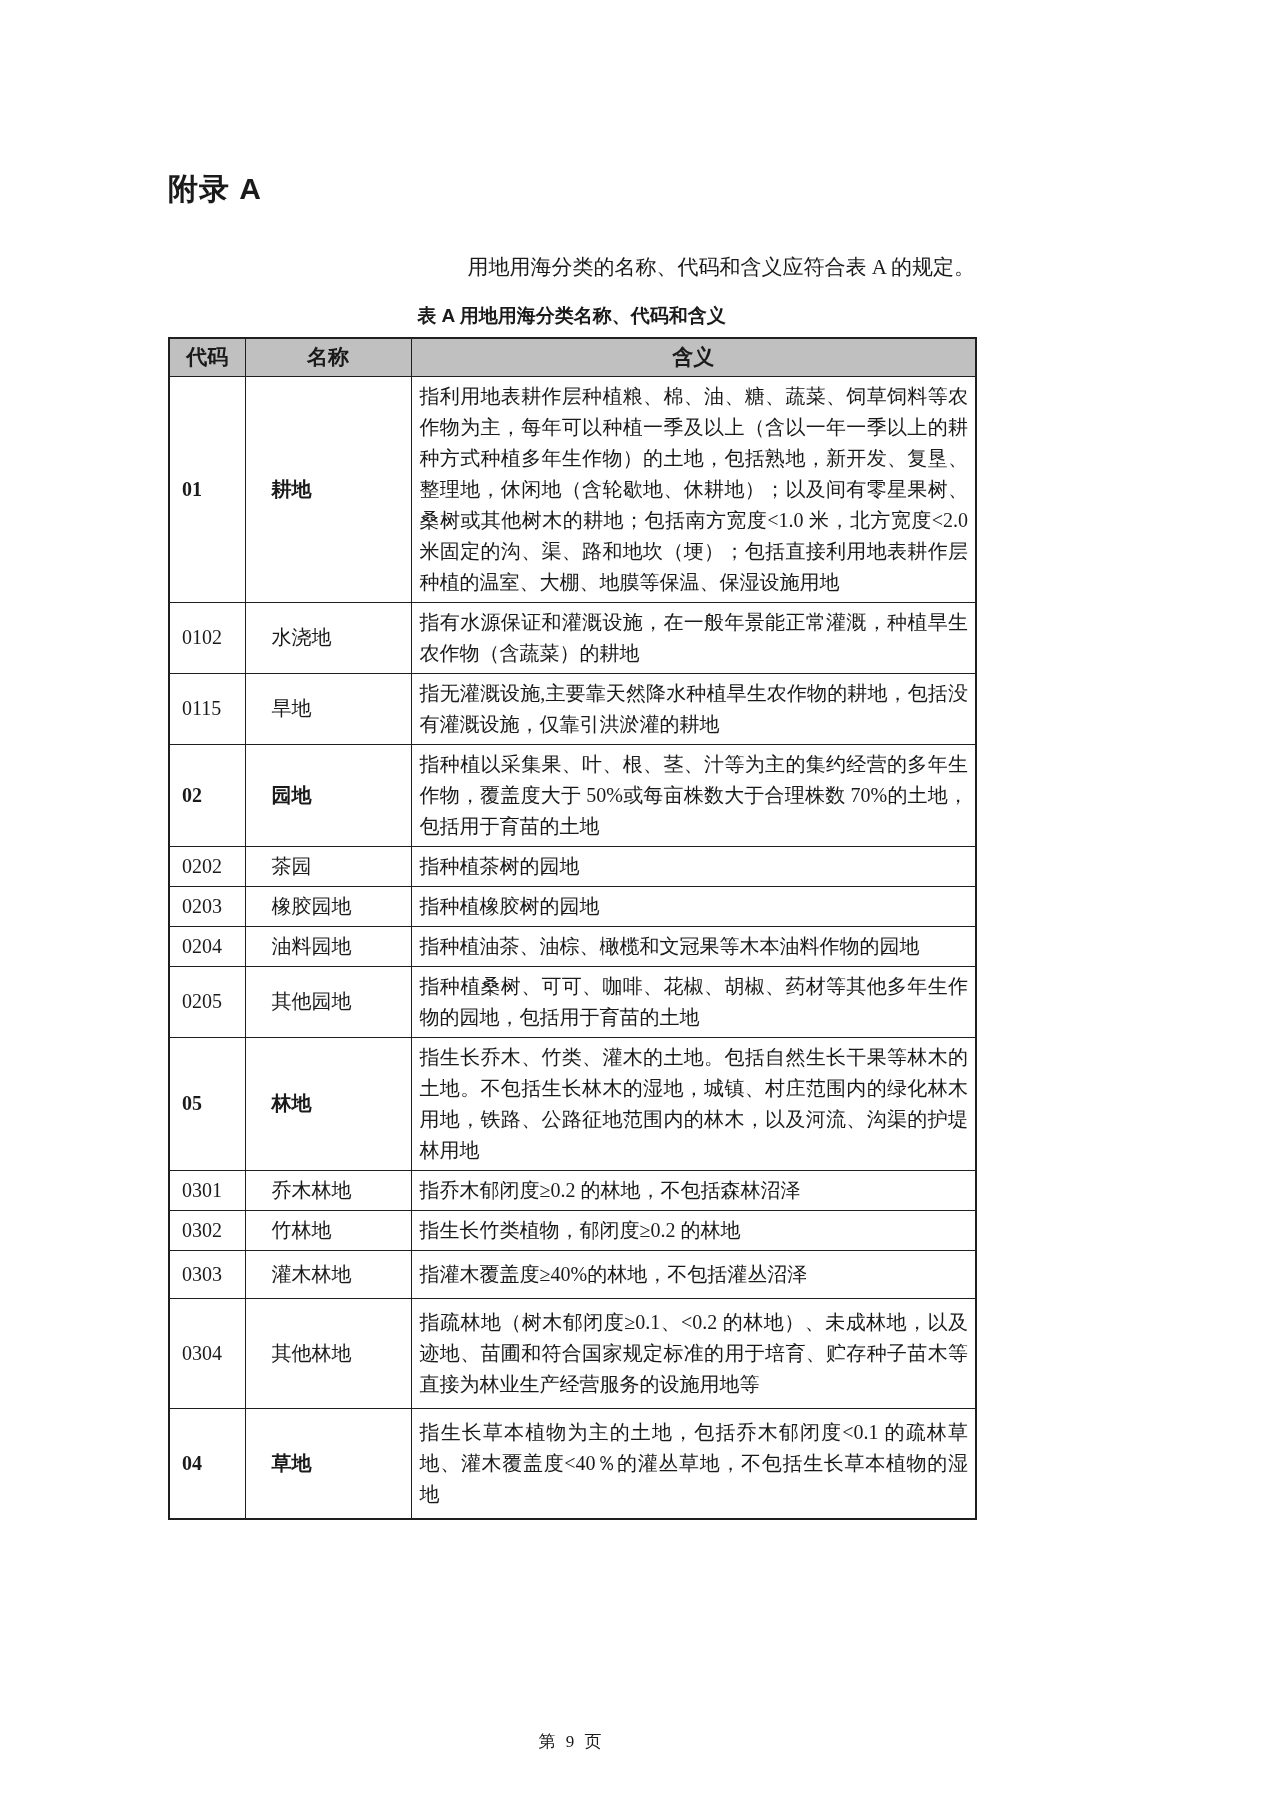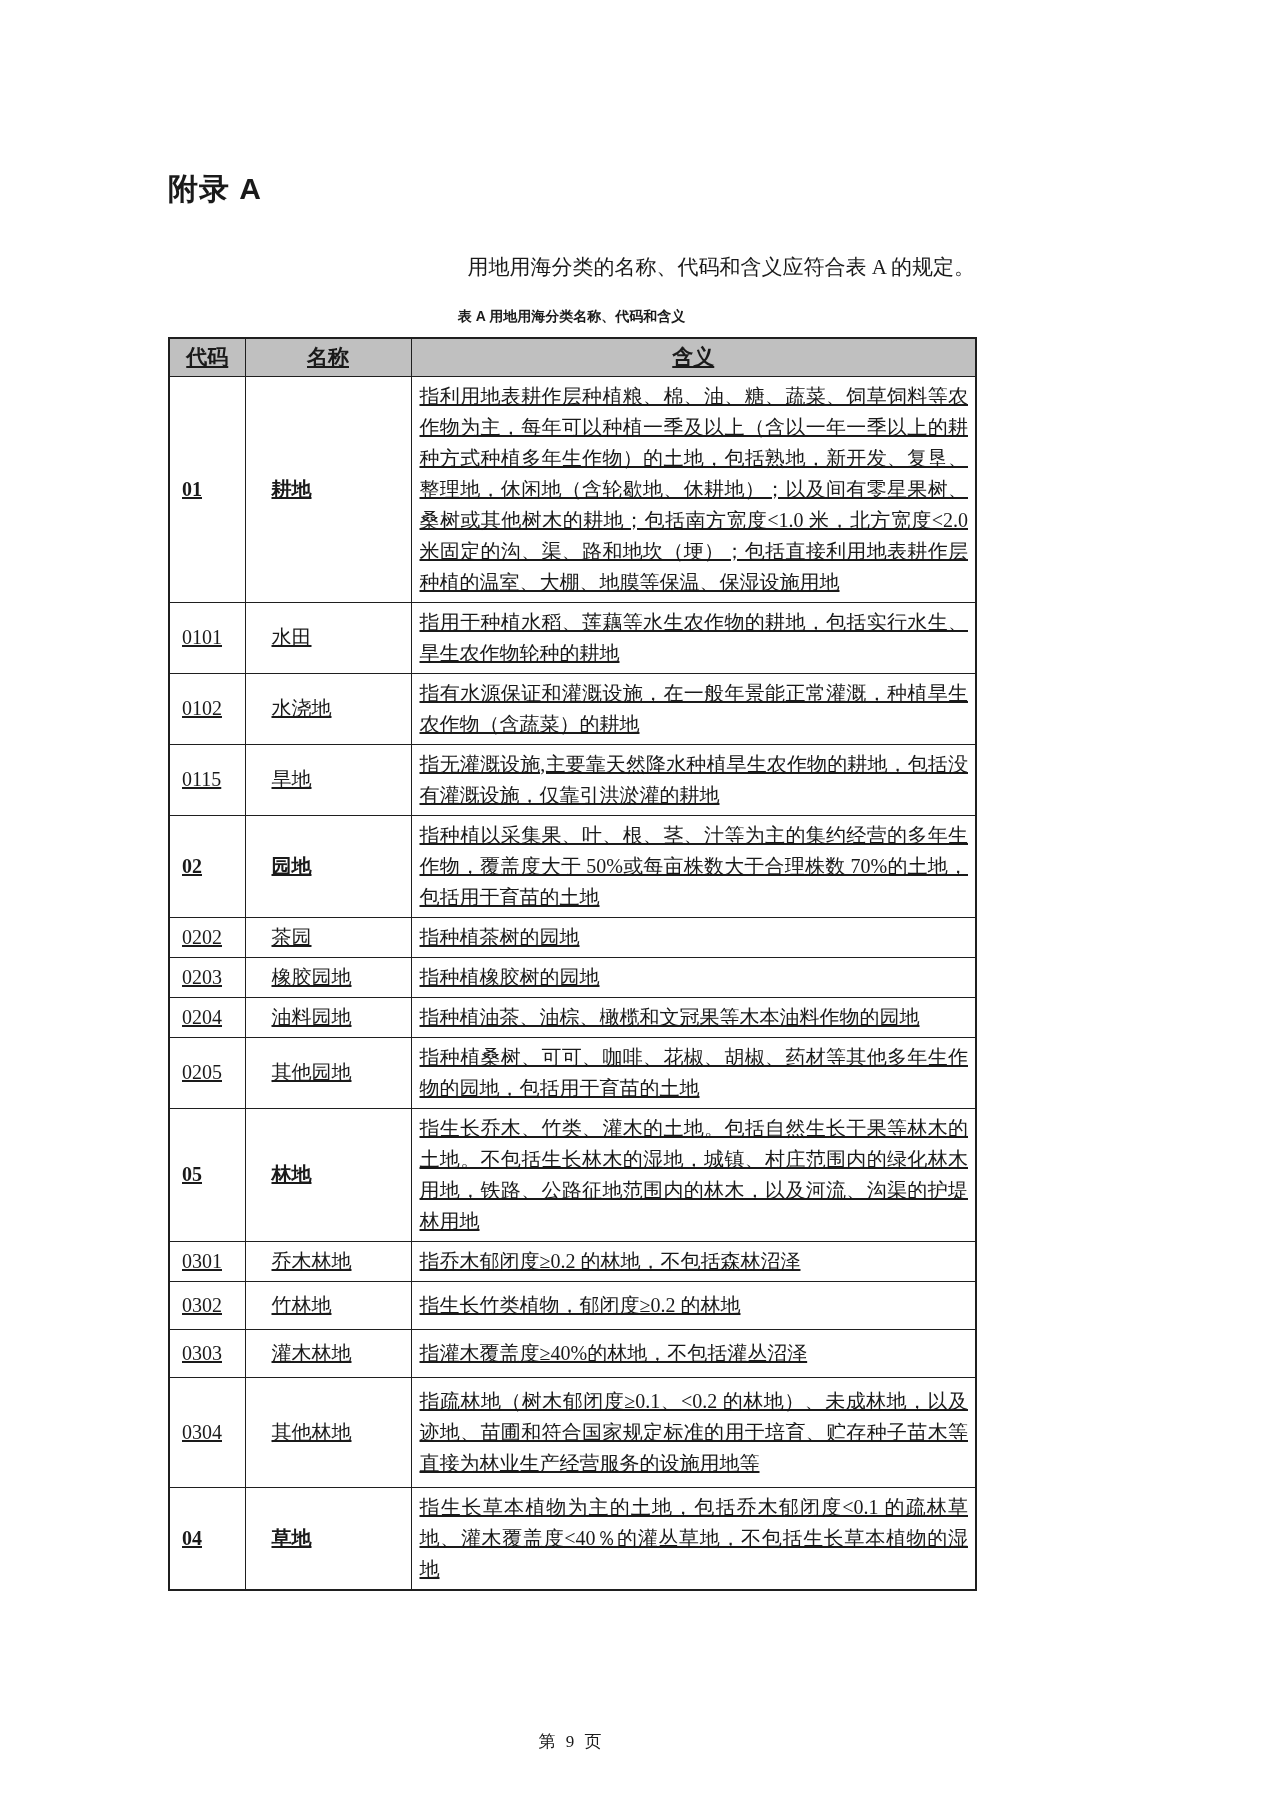--- a/index.html
+++ b/index.html
@@ -32,37 +32,36 @@
     font-size: 21px;
     line-height: 30px;
     text-indent: 2em;
     text-align: right;
   }
   .table-caption {
     margin-top: 22px;
     text-align: center;
     font-family: "Liberation Sans", "DejaVu Sans", sans-serif;
     font-weight: bold;
-    font-size: 14px;
+    font-size: 19px;
     line-height: 24px;
   }
   table.classification {
     margin-top: 9px;
     width: 807px;
     border-collapse: collapse;
     table-layout: fixed;
     border: 2px solid #1f1f1f;
   }
   table.classification th,
   table.classification td {
     border: 1px solid #1f1f1f;
     font-size: 20px;
     vertical-align: middle;
     box-sizing: border-box;
-    text-decoration: underline;
   }
   table.classification th {
     background: #c0c0c0;
     font-weight: bold;
     text-align: center;
     height: 38px;
     font-size: 21px;
   }
   td.code-cell {
     padding: 4px 4px 4px 12px;
@@ -113,25 +112,20 @@
             <th>代码</th>
             <th>名称</th>
             <th>含义</th>
           </tr>
       </thead>
       <tbody>
           <tr class="category-row">
     <td class="code-cell">01</td>
     <td class="name-cell">耕地</td>
     <td class="meaning-cell">指利用地表耕作层种植粮、棉、油、糖、蔬菜、饲草饲料等农作物为主，每年可以种植一季及以上（含以一年一季以上的耕种方式种植多年生作物）的土地，包括熟地，新开发、复垦、整理地，休闲地（含轮歇地、休耕地）；以及间有零星果树、桑树或其他树木的耕地；包括南方宽度&lt;1.0 米，北方宽度&lt;2.0 米固定的沟、渠、路和地坎（埂）；包括直接利用地表耕作层种植的温室、大棚、地膜等保温、保湿设施用地</td>
-  </tr>
-          <tr>
-    <td class="code-cell">0101</td>
-    <td class="name-cell">水田</td>
-    <td class="meaning-cell">指用于种植水稻、莲藕等水生农作物的耕地，包括实行水生、旱生农作物轮种的耕地</td>
   </tr>
           <tr>
     <td class="code-cell">0102</td>
     <td class="name-cell">水浇地</td>
     <td class="meaning-cell">指有水源保证和灌溉设施，在一般年景能正常灌溉，种植旱生农作物（含蔬菜）的耕地</td>
   </tr>
           <tr>
     <td class="code-cell">0115</td>
     <td class="name-cell">旱地</td>
     <td class="meaning-cell">指无灌溉设施,主要靠天然降水种植旱生农作物的耕地，包括没有灌溉设施，仅靠引洪淤灌的耕地</td>

